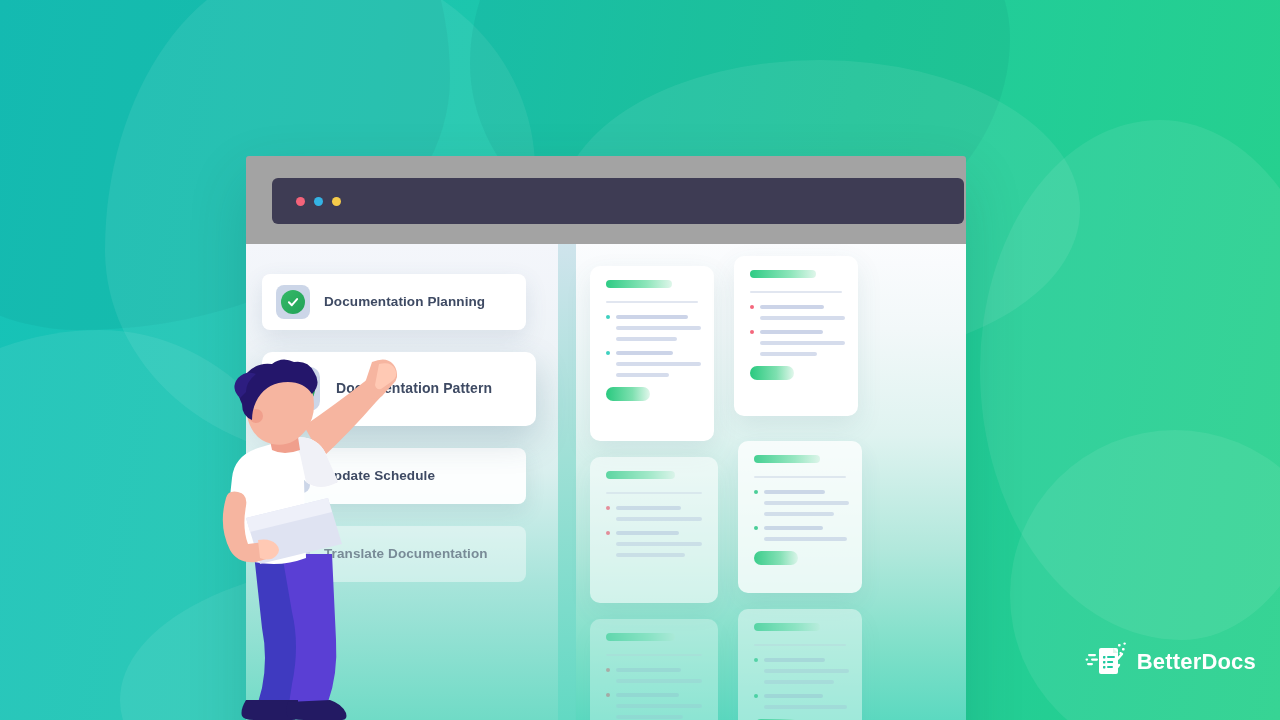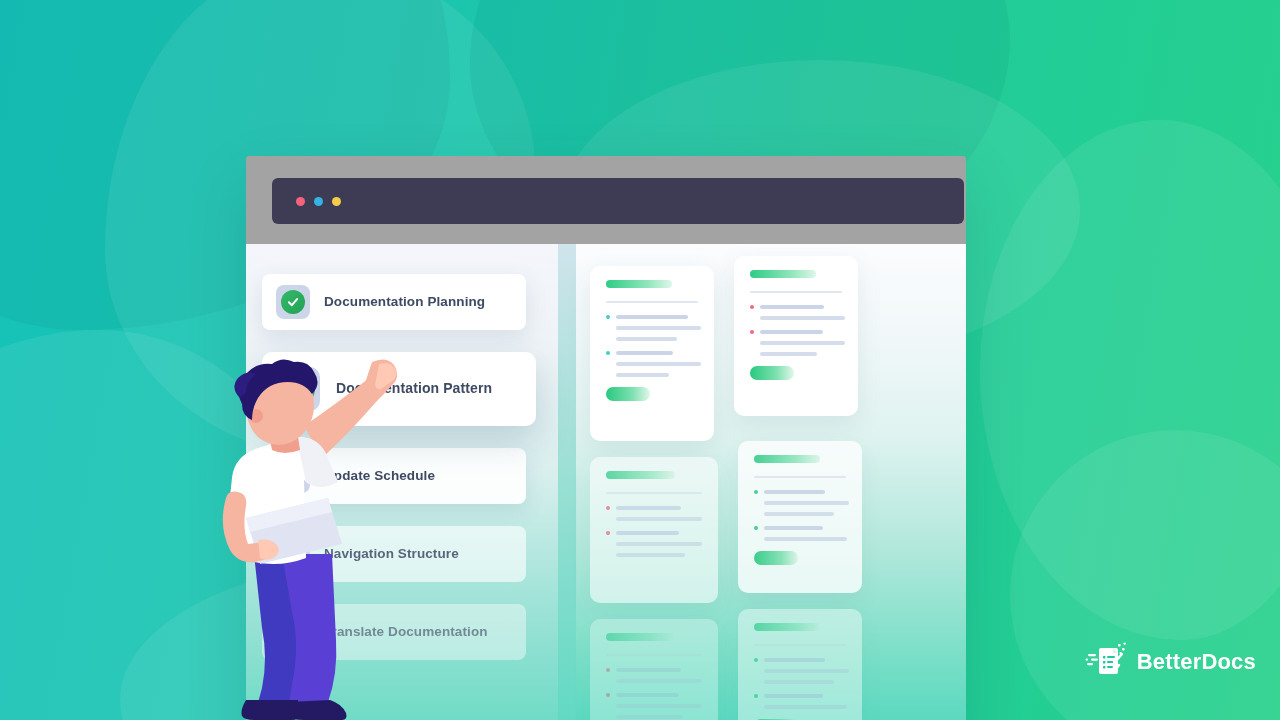--- a/index.html
+++ b/index.html
@@ -195,30 +195,20 @@
             <span class="chk-box">
               <span class="chk-circle">
                 <svg viewBox="0 0 24 24" fill="none" stroke="#ffffff" stroke-width="3.4" stroke-linecap="round" stroke-linejoin="round">
                     <polyline points="5 12.5 10 17.5 19 7"></polyline>
                   </svg>
               </span>
             </span>
             <span class="chk-label">Update Schedule</span>
           </div>
 
-          <div class="check-item i3">
-            <span class="chk-box">
-              <span class="chk-circle">
-                <svg viewBox="0 0 24 24" fill="none" stroke="#ffffff" stroke-width="3.4" stroke-linecap="round" stroke-linejoin="round">
-                    <polyline points="5 12.5 10 17.5 19 7"></polyline>
-                  </svg>
-              </span>
-            </span>
-            <span class="chk-label">Navigation Structure</span>
-          </div>
 
           <div class="check-item i4">
             <span class="chk-box">
               <span class="chk-circle">
                 <svg viewBox="0 0 24 24" fill="none" stroke="#ffffff" stroke-width="3.4" stroke-linecap="round" stroke-linejoin="round">
                     <polyline points="5 12.5 10 17.5 19 7"></polyline>
                   </svg>
               </span>
             </span>
             <span class="chk-label">Translate Documentation</span>

